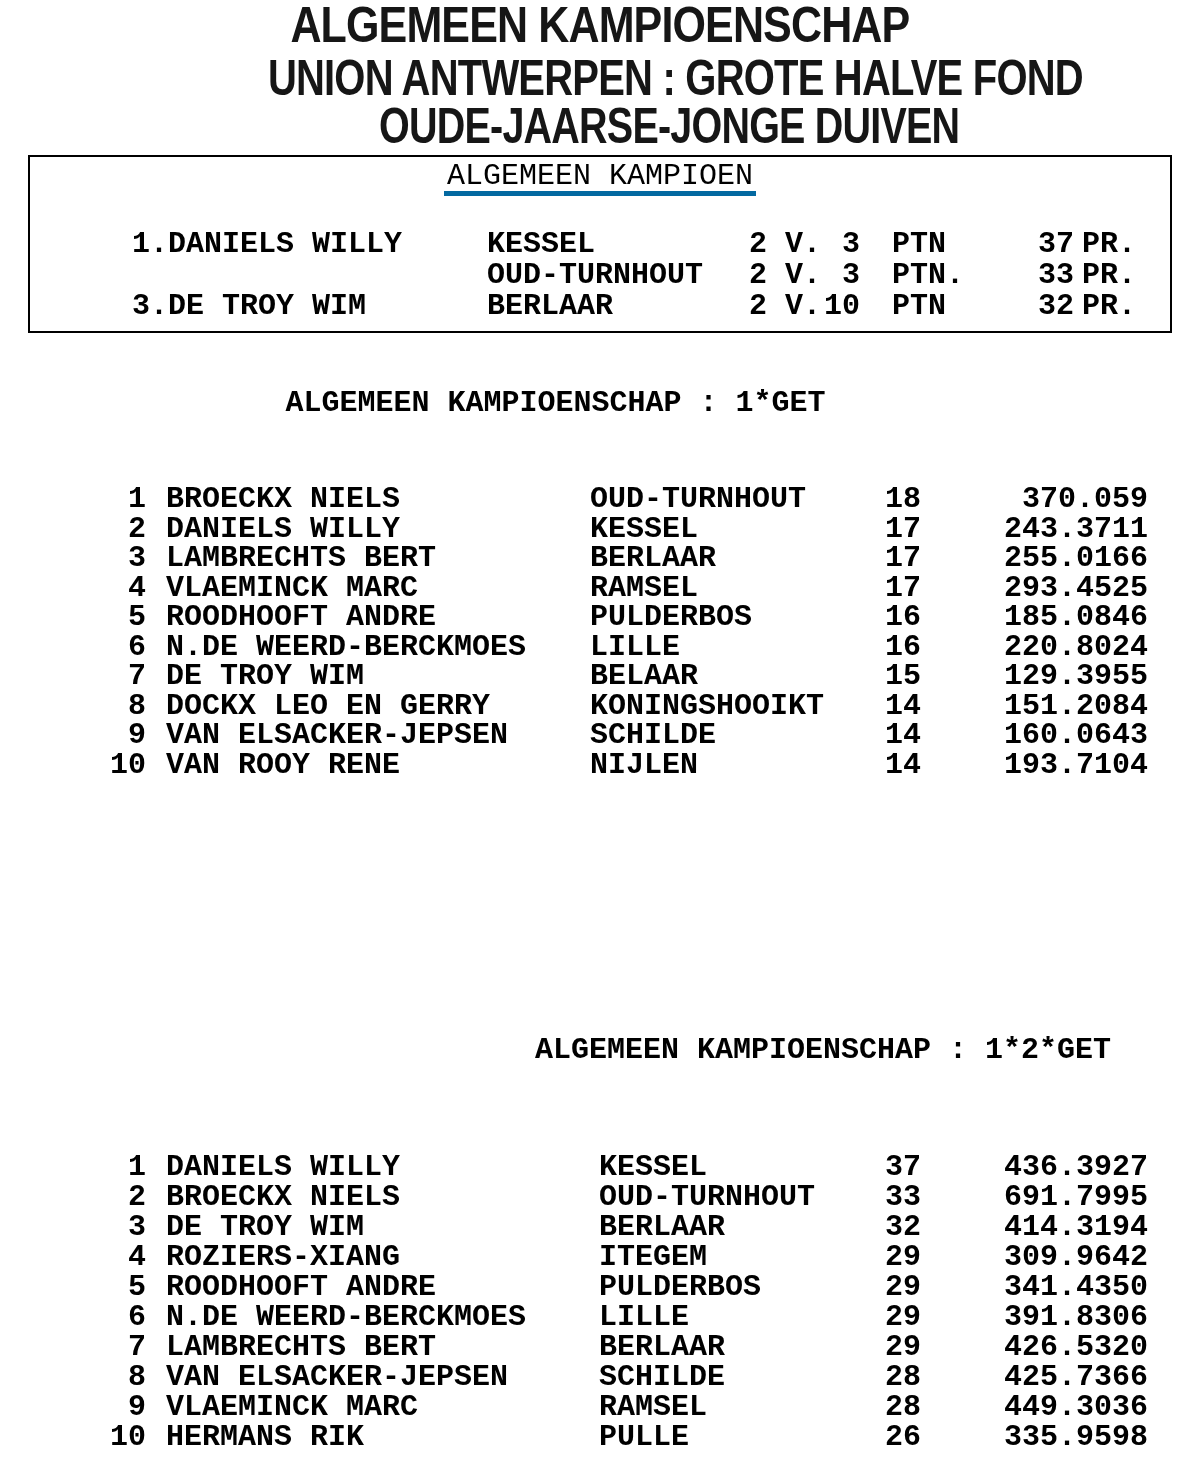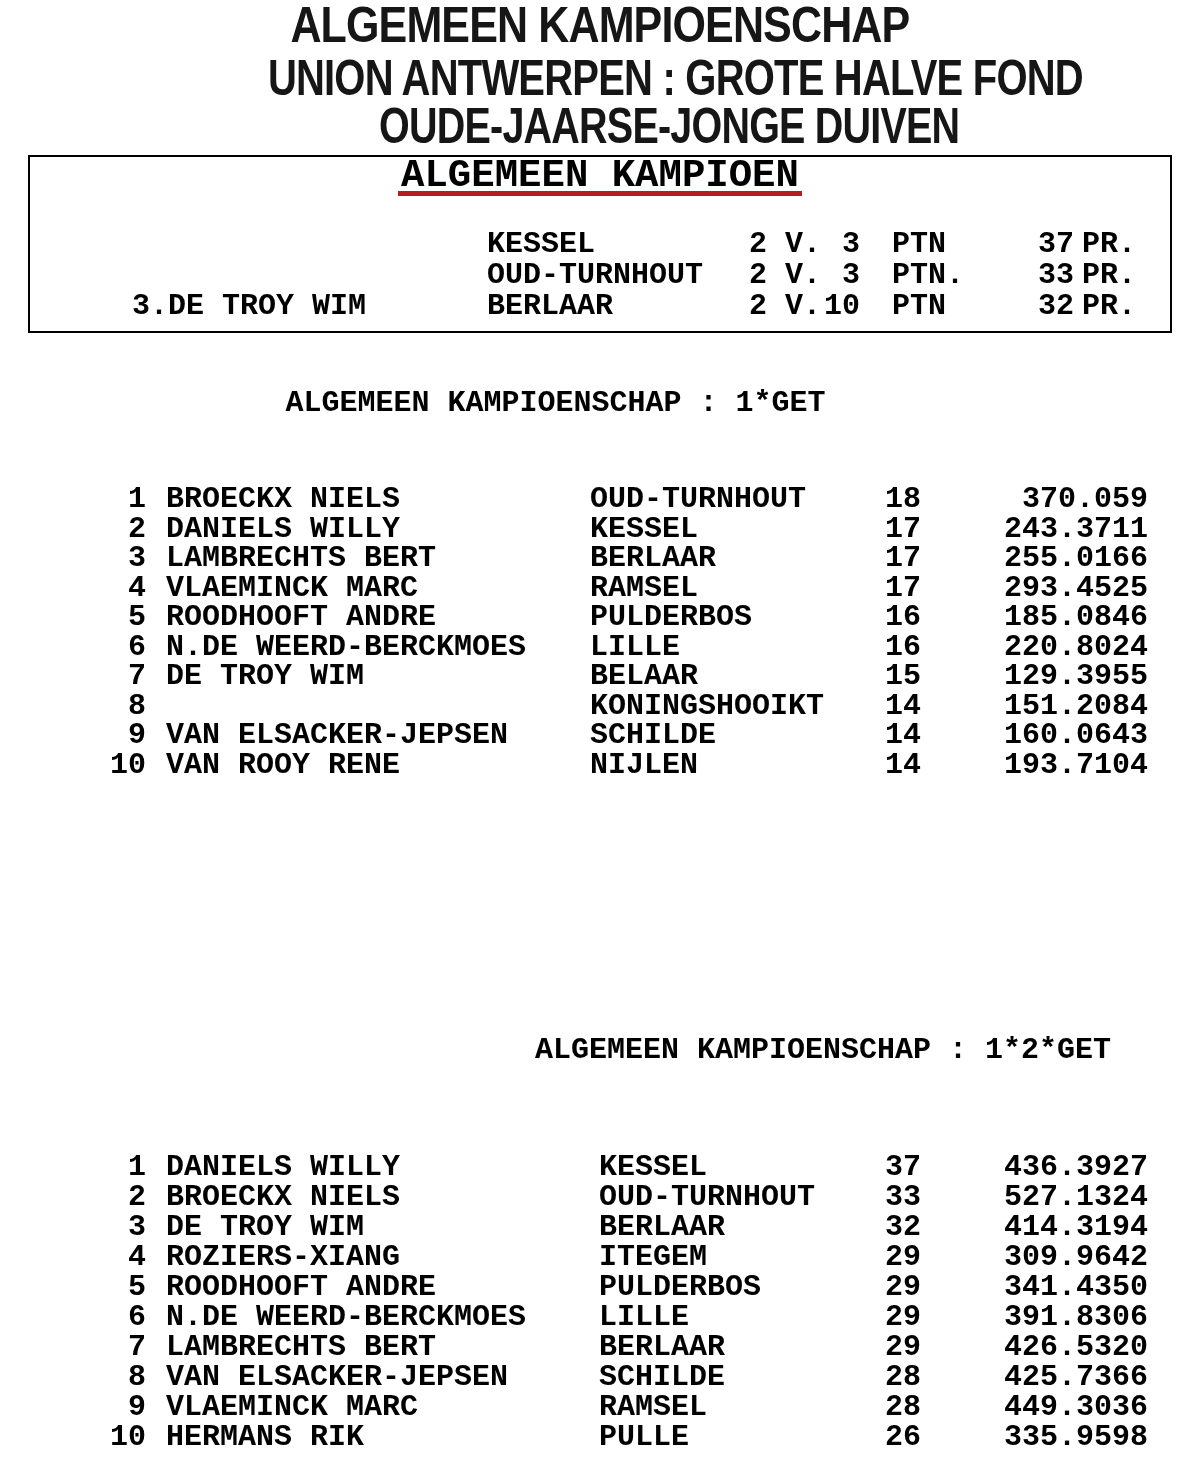--- a/index.html
+++ b/index.html
@@ -32,22 +32,22 @@
 
   
   .box {
     position:absolute; left:28px; top:155px;
     width:1144px; height:178px;
     border:2px solid #000; box-sizing:border-box;
   }
   .box-heading-wrap { position:absolute; top:6px; left:0; width:100%; text-align:center; }
   .box-heading {
     display:inline-block;
-    font-weight:700; font-size:39px; line-height:26px;
-    border-bottom:5px solid #b91c1c; padding:0 3px 2px 3px;
+    font-weight:400; font-size:30px; line-height:26px;
+    border-bottom:5px solid #0369a1; padding:0 3px 2px 3px;
     white-space:pre;
   }
   .box .r { position:absolute; left:0; width:100%; height:30px; }
   .box .r span { position:absolute; top:0; }
   .bn  { left:102px; }
   .bc  { left:457px; }
   .bv  { left:719px; }
   .bp  { left:768px; width:62px; text-align:right; }
   .bpl { left:862px; }
   .bqn { left:1008px; }
@@ -81,20 +81,21 @@
 <div class="title-line" id="title-1"><span>ALGEMEEN KAMPIOENSCHAP</span></div>
 <div class="title-line" id="title-2"><span>UNION ANTWERPEN : GROTE HALVE FOND</span></div>
 <div class="title-line" id="title-3"><span>OUDE-JAARSE-JONGE DUIVEN</span></div>
 
 <div class="box">
   <div class="box-heading-wrap">
     <span class="box-heading">ALGEMEEN KAMPIOEN</span>
   </div>
 
   <div class="r" style="top:72px">
+    <span class="bn">1.DANIELS WILLY</span>
     <span class="bc">KESSEL</span>
     <span class="bv">2 V.</span>
     <span class="bp">3</span>
     <span class="bpl">PTN</span>
     <span class="bqn">37</span>
     <span class="bql">PR.</span>
   </div>
   <div class="r" style="top:103px">
     <span class="bc">OUD-TURNHOUT</span>
     <span class="bv">2 V.</span>
@@ -161,20 +162,21 @@
   </div>
   <div class="r">
     <span class="rk">7</span>
     <span class="nm">DE TROY WIM</span>
     <span class="ct">BELAAR</span>
     <span class="pt">15</span>
     <span class="cf">129.3955</span>
   </div>
   <div class="r">
     <span class="rk">8</span>
+    <span class="nm">DOCKX LEO EN GERRY</span>
     <span class="ct">KONINGSHOOIKT</span>
     <span class="pt">14</span>
     <span class="cf">151.2084</span>
   </div>
   <div class="r">
     <span class="rk">9</span>
     <span class="nm">VAN ELSACKER-JEPSEN</span>
     <span class="ct">SCHILDE</span>
     <span class="pt">14</span>
     <span class="cf">160.0643</span>
@@ -196,21 +198,21 @@
     <span class="nm">DANIELS WILLY</span>
     <span class="ct">KESSEL</span>
     <span class="pt">37</span>
     <span class="cf">436.3927</span>
   </div>
   <div class="r">
     <span class="rk">2</span>
     <span class="nm">BROECKX NIELS</span>
     <span class="ct">OUD-TURNHOUT</span>
     <span class="pt">33</span>
-    <span class="cf">527.1324</span>
+    <span class="cf">691.7995</span>
   </div>
   <div class="r">
     <span class="rk">3</span>
     <span class="nm">DE TROY WIM</span>
     <span class="ct">BERLAAR</span>
     <span class="pt">32</span>
     <span class="cf">414.3194</span>
   </div>
   <div class="r">
     <span class="rk">4</span>

